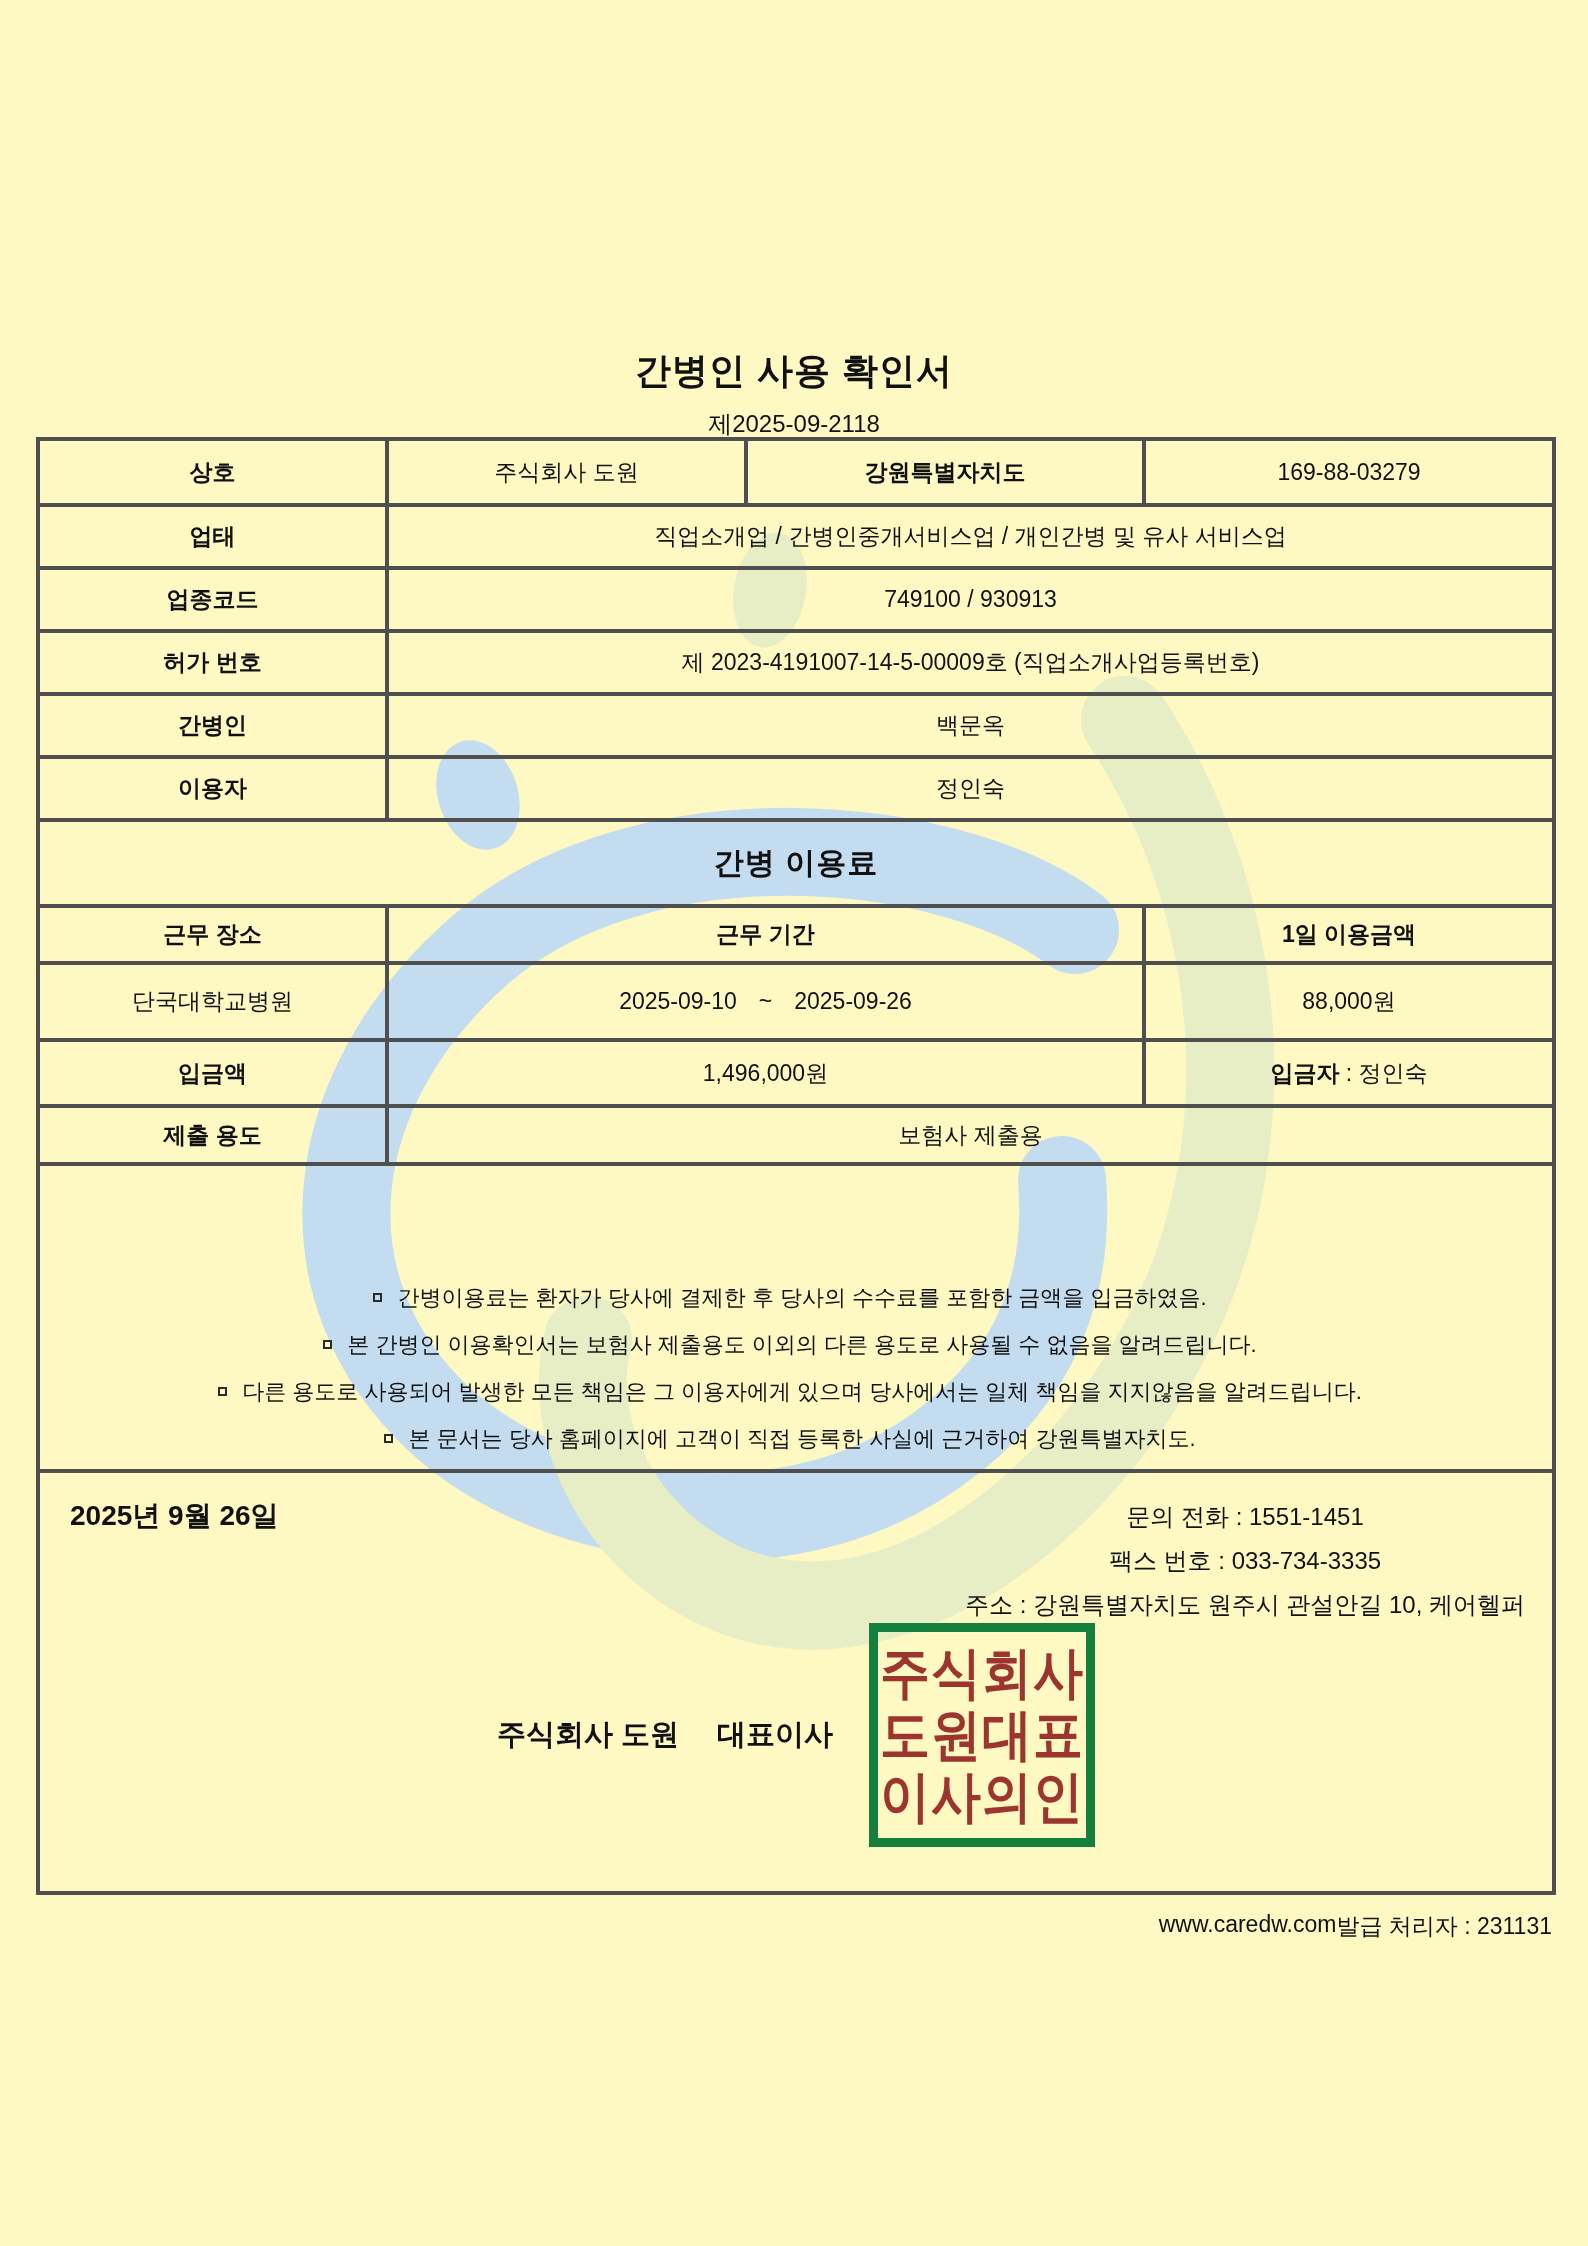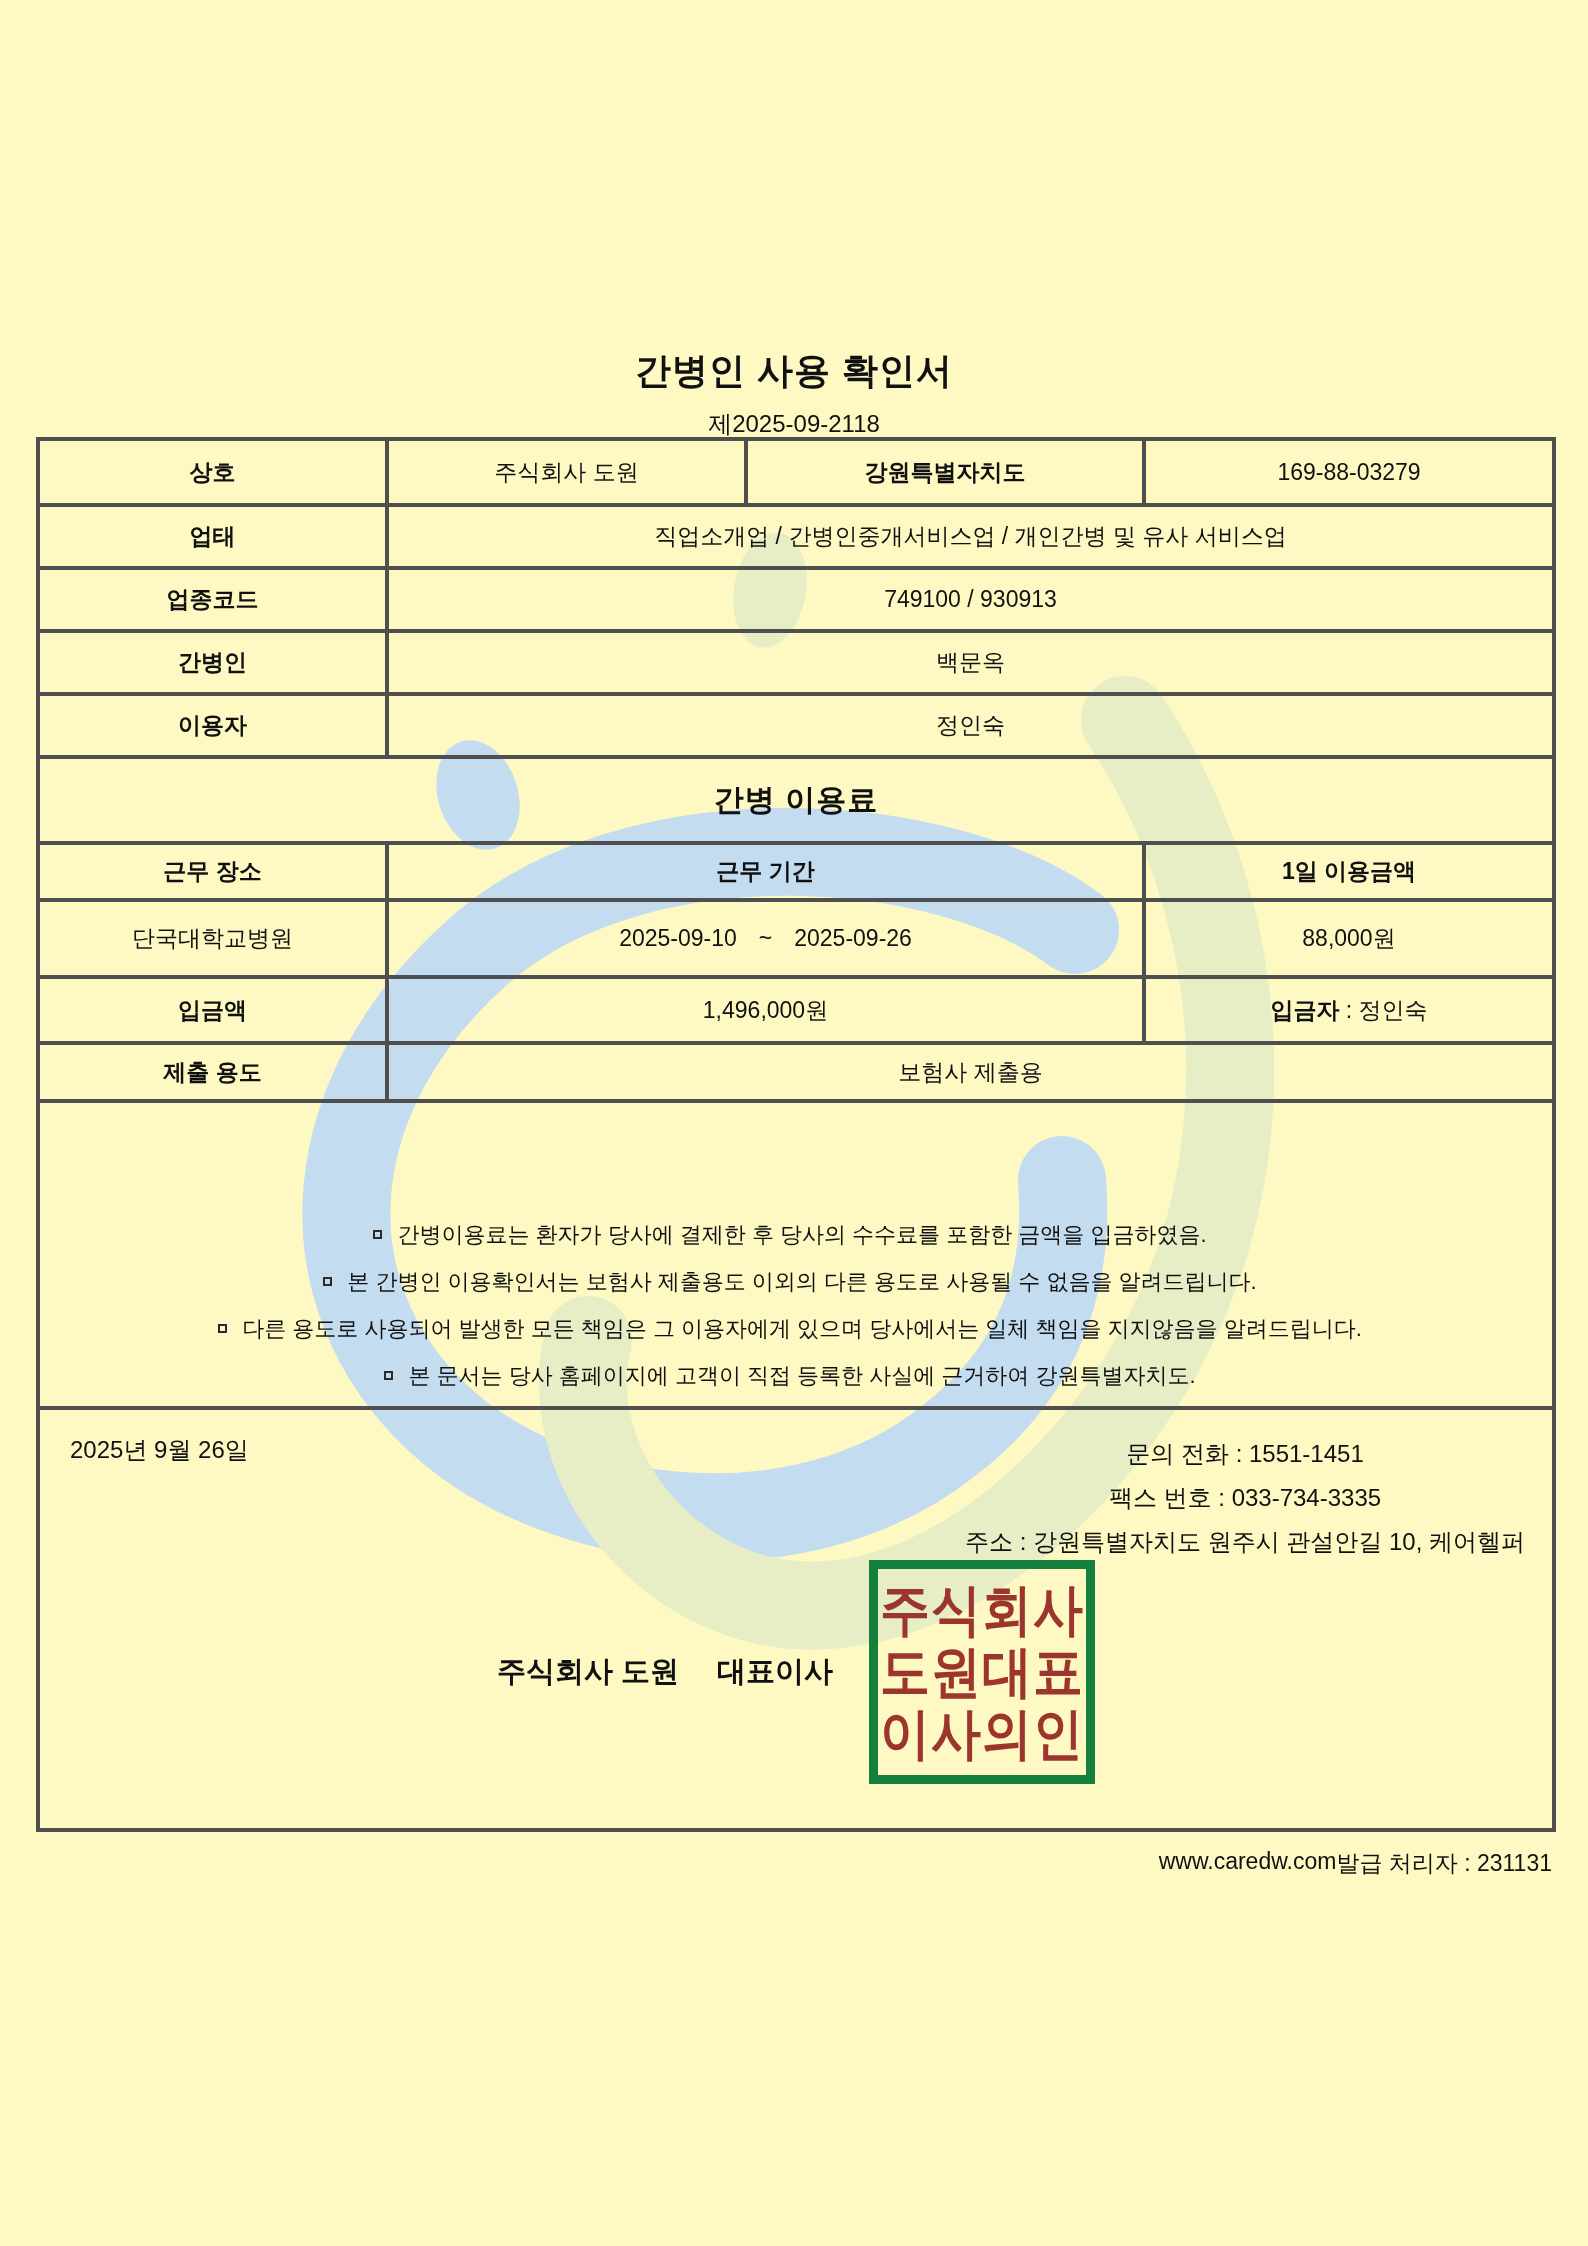--- a/index.html
+++ b/index.html
@@ -74,21 +74,22 @@
     display: inline-block;
     width: 9px; height: 9px;
     border: 2px solid #2a2a2a;
     margin-right: 15px;
     vertical-align: 3px;
   }
 
   td.bottom-cell { height: 422px; position: relative; text-align: left; }
   .issue-date {
     position: absolute; left: 30px; top: 24px;
-    font-size: 24px;
+    font-size: 28px;
+    font-weight: bold;
   }
   .contact {
     position: absolute; left: 925px; top: 22px;
     font-size: 24px; line-height: 44px;
     white-space: nowrap;
   }
   .sign-group {
     position: absolute; left: 0; top: 150px; width: 100%;
     display: flex; justify-content: center; align-items: center;
     gap: 36px;
@@ -158,20 +159,24 @@
       <tr class="r-std">
         <td class="lbl">업태</td>
         <td colspan="3">직업소개업 / 간병인중개서비스업 / 개인간병 및 유사 서비스업</td>
       </tr>
 
       <tr class="r-std">
         <td class="lbl">업종코드</td>
         <td colspan="3">749100 / 930913</td>
       </tr>
 
+      <tr class="r-std">
+        <td class="lbl">허가 번호</td>
+        <td colspan="3">제 2023-4191007-14-5-00009호 (직업소개사업등록번호)</td>
+      </tr>
 
       <tr class="r-std">
         <td class="lbl">간병인</td>
         <td colspan="3">백문옥</td>
       </tr>
 
       <tr class="r-std">
         <td class="lbl">이용자</td>
         <td colspan="3">정인숙</td>
       </tr>

